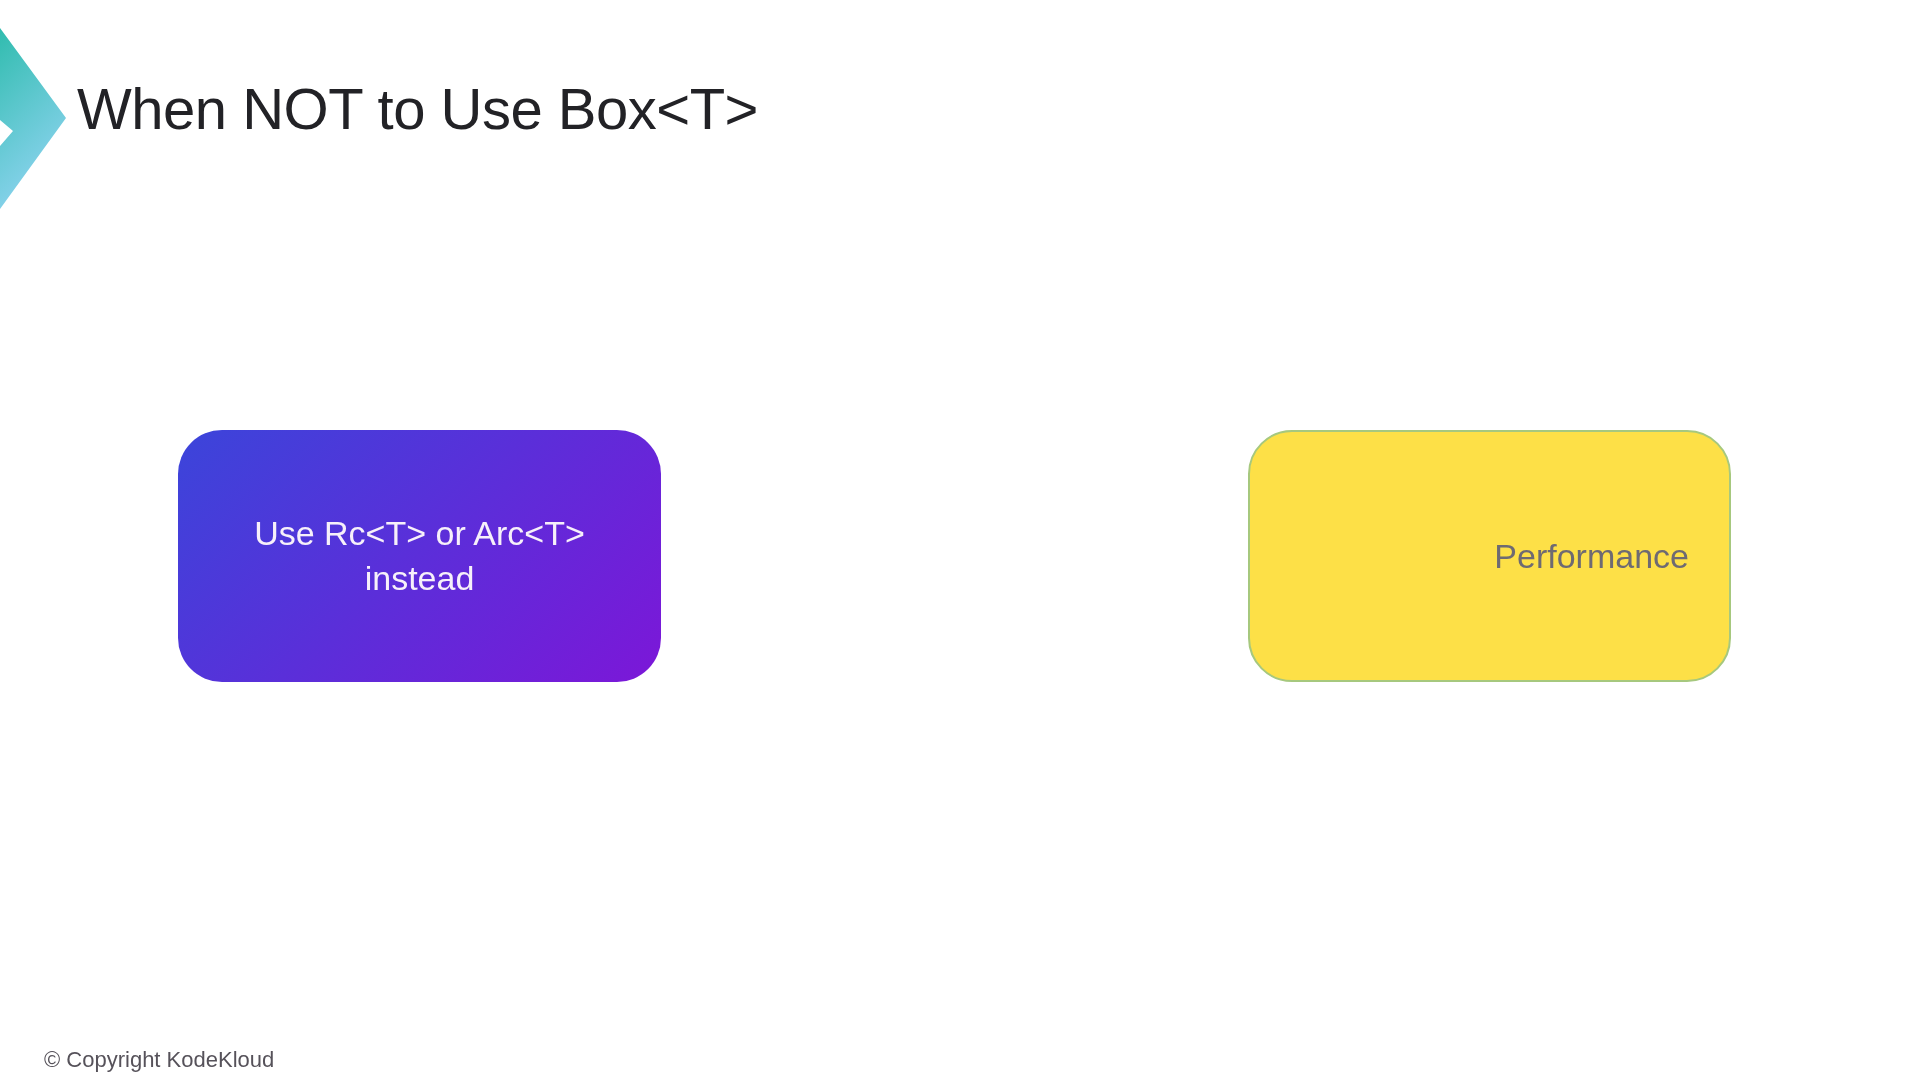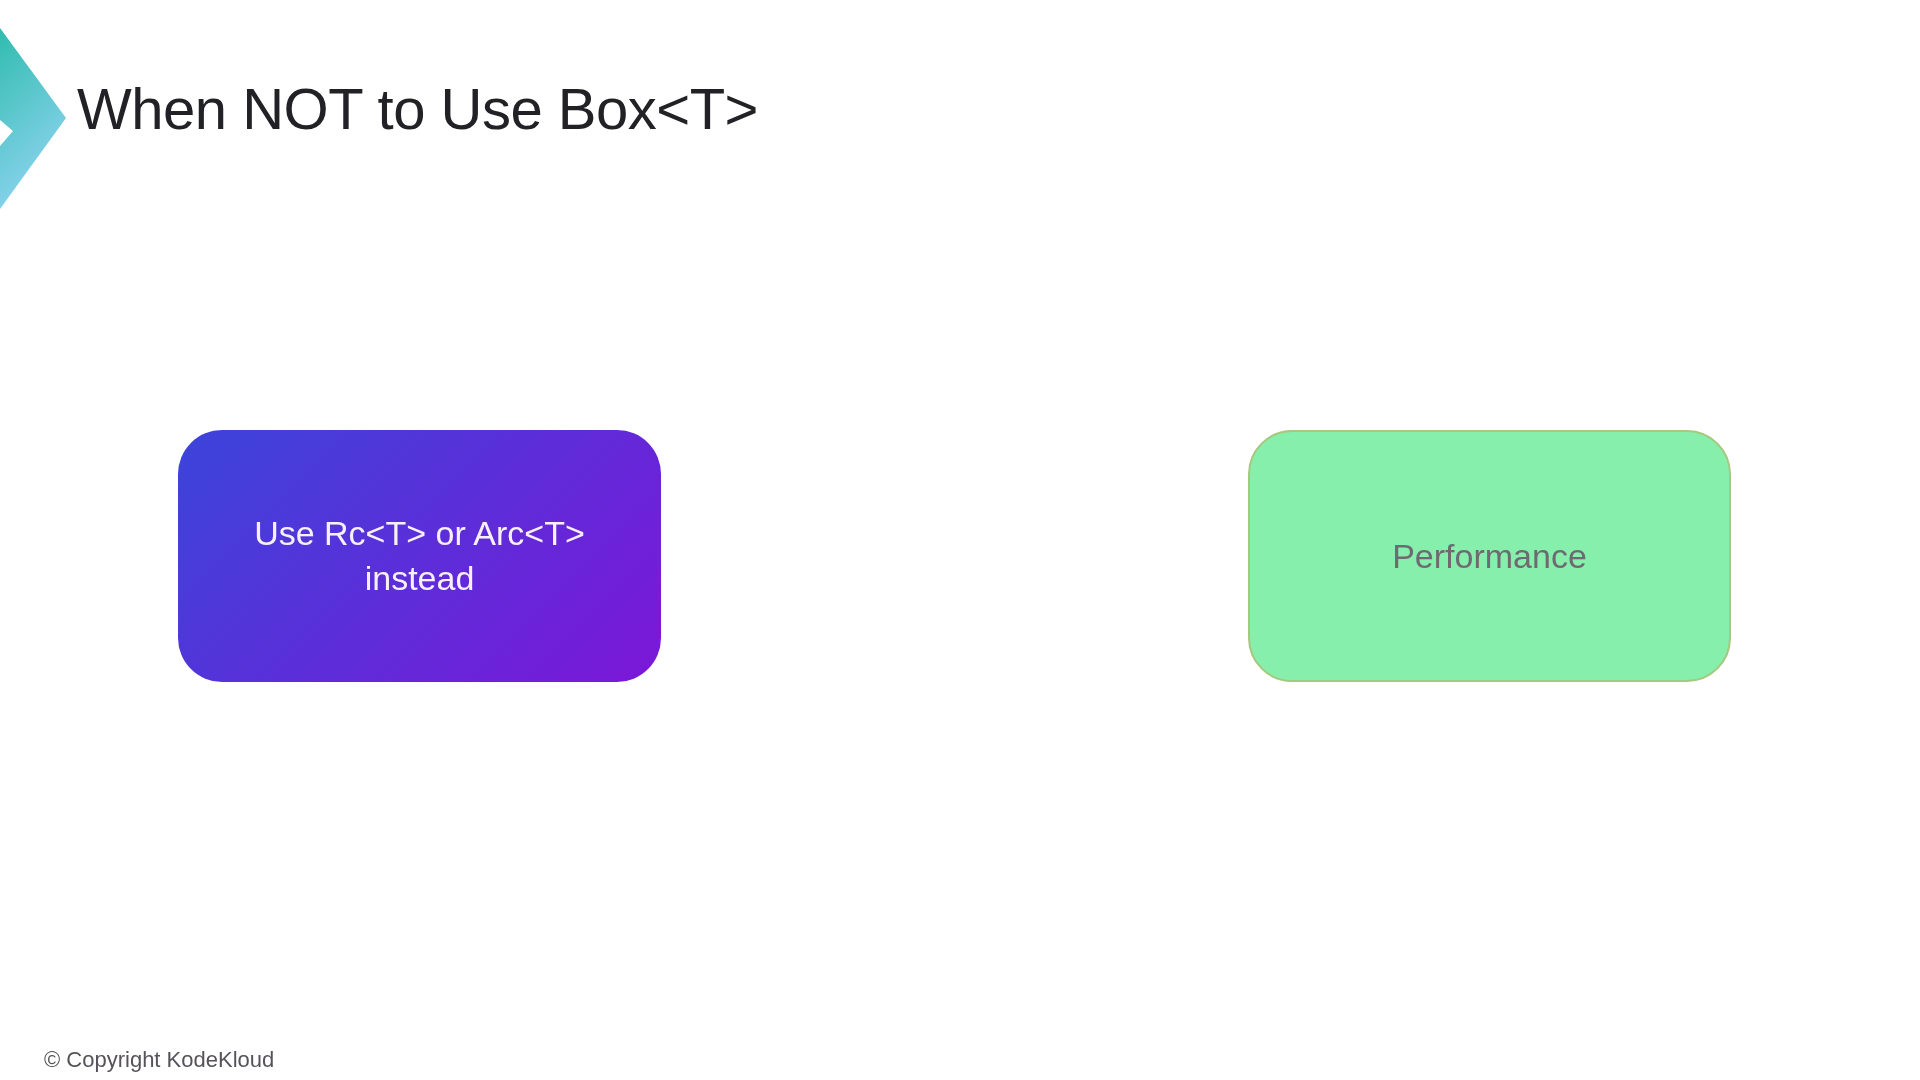--- a/index.html
+++ b/index.html
@@ -54,21 +54,21 @@
     font-size: 34px;
     line-height: 1.32;
     font-weight: 500;
     white-space: pre-line;
     padding: 0 40px;
   }
   .card-1 { left: 178px; background: linear-gradient(135deg, #3b45da 0%, #7c17d8 100%); }
   .card-1 .card-label { color: #f7f0fa; }
   .card-2 { left: 720px; background: linear-gradient(115deg, #cc4155 0%, #de9840 100%); }
   .card-2 .card-label { color: #faf3ee; }
-  .card-3 { left: 1248px; background: #86efac; border: 2px solid #a6c87e; }
+  .card-3 { left: 1248px; background: #fde047; border: 2px solid #a6c87e; justify-content: flex-end; }
   .card-3 .card-label { color: #6e6a72; }
   .footer {
     position: absolute;
     left: 44px;
     top: 1014px;
     font-size: 22px;
     line-height: 28px;
     color: #56525a;
     margin-top: 32px;
   }

